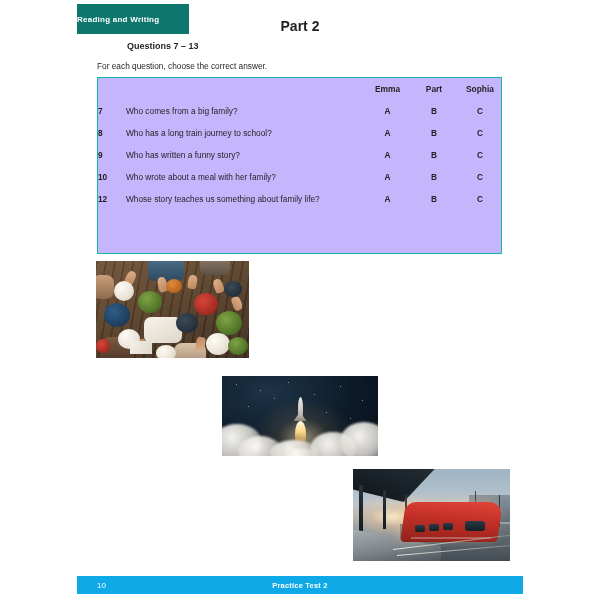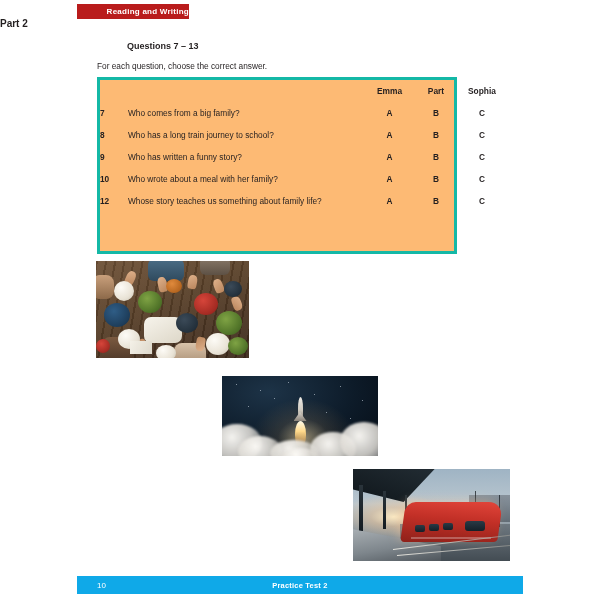--- a/index.html
+++ b/index.html
@@ -15,40 +15,41 @@
     position: relative;
     width: 600px;
     height: 600px;
     background: #ffffff;
   }
 
   
   .header-tab {
     position: absolute;
     left: 77px; top: 4px;
-    width: 112px; height: 15px;
-    background: #b91c1c;
+    width: 112px; height: 30px;
+    background: #0f766e;
     display: flex;
     align-items: center;
-    justify-content: flex-end;
+    justify-content: flex-start;
   }
   .header-tab-label {
     color: #ffffff;
     font-size: 8px;
     font-weight: bold;
     letter-spacing: 0.25px;
     white-space: nowrap;
   }
 
   
   .part-title {
     position: absolute;
     left: 0; top: 18px;
     width: 600px;
-    font-size: 10px;
+    text-align: center;
+    font-size: 14px;
     font-weight: bold;
   }
 
   
   .questions-heading {
     position: absolute;
     left: 97px; top: 41px;
     font-size: 9px;
     font-weight: bold;
     margin-left: 30px;
@@ -57,23 +58,23 @@
     position: absolute;
     left: 97px; top: 61px;
     font-size: 8.3px;
     font-weight: normal;
   }
 
   
   .qtable-wrap {
     position: absolute;
     left: 97px; top: 77px;
-    width: 360px; height: 177px;
-    border: 3px solid #14b8a6;
-    background: #fdba74;
+    width: 405px; height: 177px;
+    border: 1px solid #14b8a6;
+    background: #c4b5fd;
   }
   table.qtable {
     width: 100%;
     border-collapse: collapse;
     table-layout: fixed;
   }
   table.qtable th, table.qtable td {
     padding: 0;
     font-size: 8.3px;
     vertical-align: middle;

